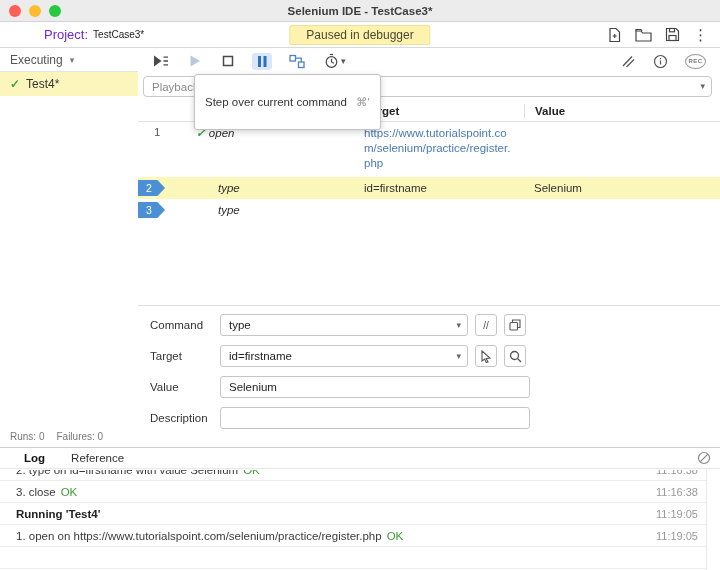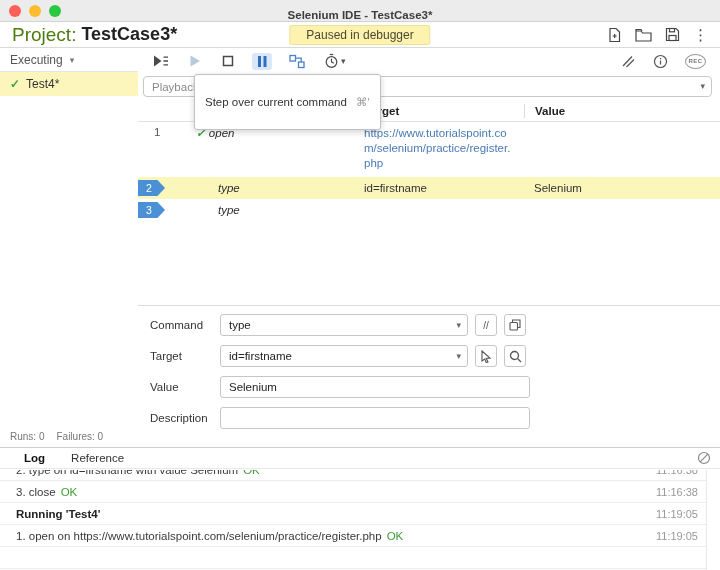--- a/index.html
+++ b/index.html
@@ -1,30 +1,30 @@
 <!DOCTYPE html>
 <html><head>
 <meta charset="utf-8">
 <style>
   * { margin:0; padding:0; box-sizing:border-box; }
   html,body { width:720px; height:570px; }
   body { font-family:"Liberation Sans", sans-serif; }
   .window { position:relative; width:720px; height:570px; background:#fff; overflow:hidden; font-size:12px; color:#333; }
 
   
-  .titlebar { position:absolute; top:0; left:0; right:0; height:22px; background:#ececec; border-bottom:1px solid #d2d2d2; display:flex; align-items:flex-end; justify-content:center; }
+  .titlebar { position:absolute; top:0; left:0; right:0; height:22px; background:#ececec; border-bottom:1px solid #d2d2d2; display:flex; align-items:center; justify-content:center; }
   .traffic { position:absolute; left:9px; top:5px; display:flex; gap:8px; }
   .traffic span { width:12px; height:12px; border-radius:50%; display:block; cursor:pointer; }
   .t-close { background:#ff5f57; } .t-min { background:#febc2e; } .t-zoom { background:#28c840; }
   .window-title { font-size:11.5px; font-weight:bold; color:#3d3d3d; }
 
   
   .project-bar { position:absolute; top:22px; left:0; right:0; height:26px; background:#fff; border-bottom:1px solid #d9d9d9; display:flex; align-items:center; padding:0 12px; }
-  .project-label { font-size:19px; color:#4d7c0f; }
-  .project-name { font-size:18px; font-weight:bold; margin-left:5px; color:#222; }
+  .project-label { font-size:13px; color:#6d28d9;margin-left:32px; }
+  .project-name { font-size:10px; font-weight:normal; margin-left:5px; color:#222; }
   .status-badge { position:absolute; left:50%; transform:translateX(-50%); top:3px; background:#fdf3ae; border:1px solid #ece196; color:#4a4a33; font-size:12px; padding:2px 16px; border-radius:2px; }
   .project-actions { margin-left:auto; display:flex; gap:13px; align-items:center; }
   .icon-btn { background:none; border:none; padding:0; cursor:pointer; display:flex; align-items:center; }
   .kebab { font-size:15px; color:#444; line-height:1; }
 
   
   .sidebar { position:absolute; top:48px; left:0; width:151px; height:399px; border-right:1px solid #d5d5d5; background:#fff; }
   .sidebar-header { height:24px; display:flex; align-items:center; padding:0 10px; color:#555; font-size:12px; border-bottom:1px solid #e4e4e4; cursor:pointer; }
   .sidebar-caret { margin-left:7px; font-size:9px; color:#777; }
   .test-item { height:24px; display:flex; align-items:center; padding:0 10px; background:#fcf6bd; font-size:12px; gap:6px; cursor:pointer; }

